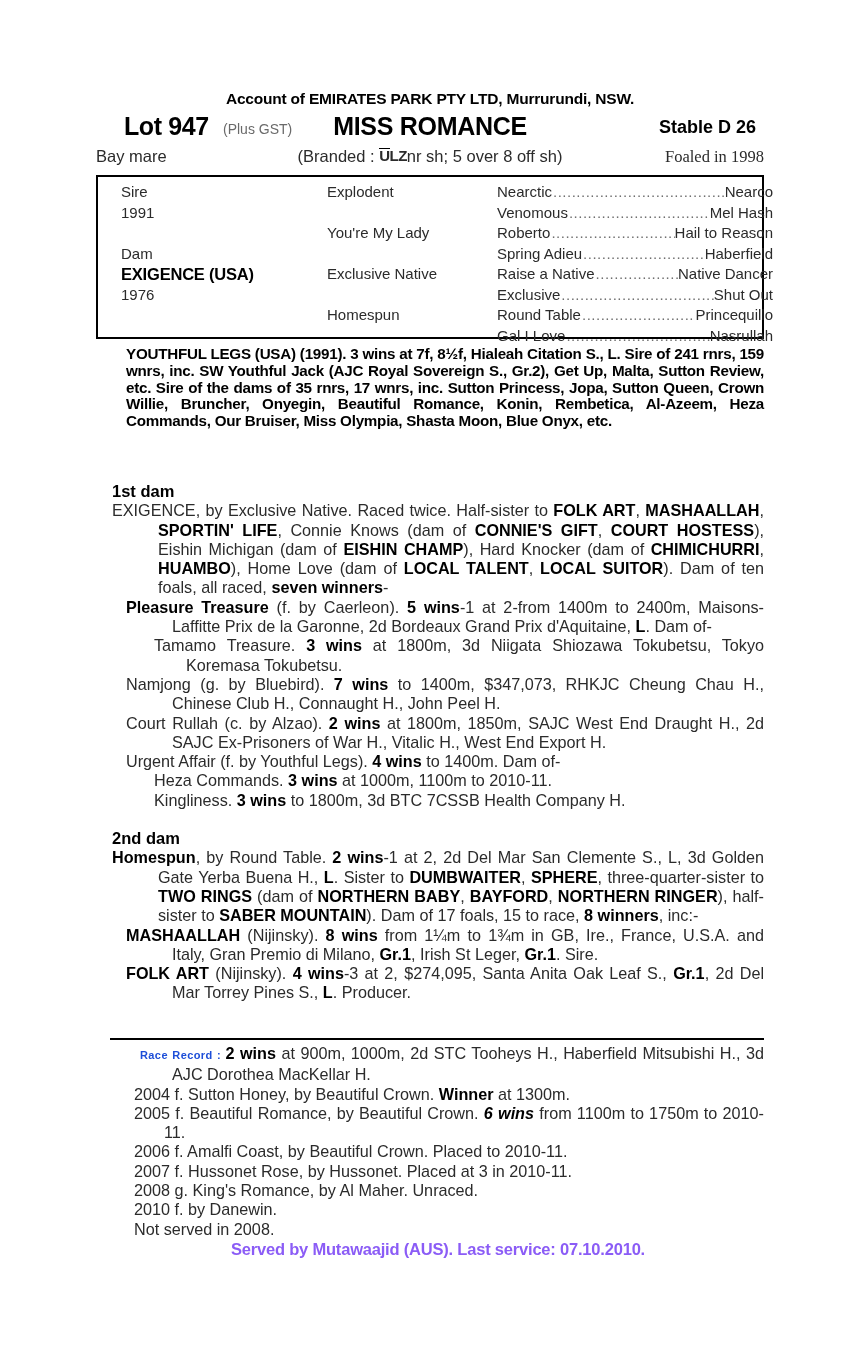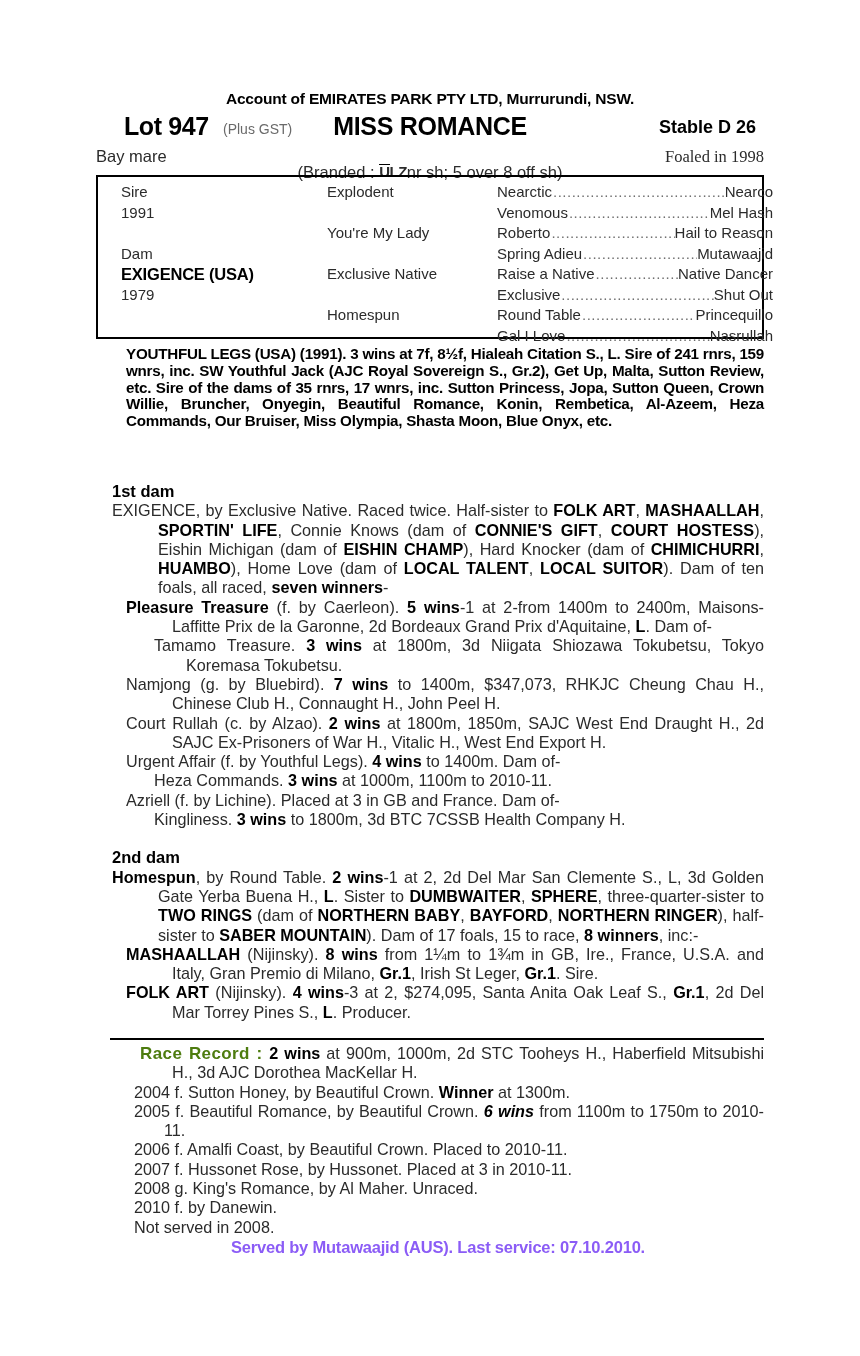--- a/index.html
+++ b/index.html
@@ -61,21 +61,21 @@
   }
   .desc-row {
     position: absolute;
     left: 96px; top: 147px; width: 668px;
     height: 24px;
     font-size: 16.5px;
     color: #2b2b2b;
   }
   .desc-colour { position: absolute; left: 0; top: 0; }
   .desc-brand {
-    position: absolute; left: 0; top: 16px; width: 668px;
+    position: absolute; left: 0; top: 0; width: 668px;
     text-align: center;
     white-space: nowrap;
   }
   .brandmark {
     font-size: 15px;
     letter-spacing: -0.5px;
     position: relative;
     top: -1px;
   }
   .brandmark .ubar {
@@ -179,22 +179,22 @@
   .record {
     position: absolute;
     left: 112px; top: 1044px; width: 652px;
     font-size: 16.2px;
     line-height: 19.3px;
     color: #2b2b2b;
   }
   .record b { color: #000; font-weight: bold; }
   .rec-label {
     font-weight: bold;
-    color: #4d7c0f;
-    font-size: 17px;
+    color: #1d4ed8;
+    font-size: 11px;
     letter-spacing: 0.4px;
   }
   .prod-list {
     padding-left: 22px;
   }
   .prod-list p { padding-left: 30px; text-indent: -30px; }
   .served {
     text-align: center;
     font-weight: bold;
     font-size: 16.5px;
@@ -224,21 +224,21 @@
   </div>
 
   <div class="ped-box">
 
     <div class="ped-col ped-c1">
       <div>Sire</div>
       <div>1991</div>
       <div style="height:20.5px"></div>
       <div>Dam</div>
       <div class="ped-strong">EXIGENCE (USA)</div>
-      <div>1979</div>
+      <div>1976</div>
     </div>
 
     <div class="ped-col ped-c2">
       <div>Explodent</div>
       <div style="height:20.5px"></div>
       <div>You're My Lady</div>
       <div style="height:20.5px"></div>
       <div>Exclusive Native</div>
       <div style="height:20.5px"></div>
       <div>Homespun</div>
@@ -256,21 +256,21 @@
           <span class="gp-right">Mel Hash</span>
         </div>
         <div class="gp-row">
           <span class="gp-left">Roberto</span>
           <span class="gp-dots">........................................................</span>
           <span class="gp-right">Hail to Reason</span>
         </div>
         <div class="gp-row">
           <span class="gp-left">Spring Adieu</span>
           <span class="gp-dots">........................................................</span>
-          <span class="gp-right">Mutawaajid</span>
+          <span class="gp-right">Haberfield</span>
         </div>
         <div class="gp-row">
           <span class="gp-left">Raise a Native</span>
           <span class="gp-dots">........................................................</span>
           <span class="gp-right">Native Dancer</span>
         </div>
         <div class="gp-row">
           <span class="gp-left">Exclusive</span>
           <span class="gp-dots">........................................................</span>
           <span class="gp-right">Shut Out</span>
@@ -293,21 +293,20 @@
   <div class="body">
     <div class="dam-head">1st dam</div>
     <div id="first-dam-block">
         <p class="t h1"><span>EXIGENCE, by Exclusive Native. Raced twice. Half-sister to </span><span style="font-weight: bold; color: rgb(0, 0, 0);">FOLK ART</span><span>, </span><span style="font-weight: bold; color: rgb(0, 0, 0);">MASHAALLAH</span><span>, </span><span style="font-weight: bold; color: rgb(0, 0, 0);">SPORTIN' LIFE</span><span>, Connie Knows (dam of </span><span style="font-weight: bold; color: rgb(0, 0, 0);">CONNIE'S GIFT</span><span>, </span><span style="font-weight: bold; color: rgb(0, 0, 0);">COURT HOSTESS</span><span>), Eishin Michigan (dam of </span><span style="font-weight: bold; color: rgb(0, 0, 0);">EISHIN CHAMP</span><span>), Hard Knocker (dam of </span><span style="font-weight: bold; color: rgb(0, 0, 0);">CHIMICHURRI</span><span>, </span><span style="font-weight: bold; color: rgb(0, 0, 0);">HUAMBO</span><span>), Home Love (dam of </span><span style="font-weight: bold; color: rgb(0, 0, 0);">LOCAL TALENT</span><span>, </span><span style="font-weight: bold; color: rgb(0, 0, 0);">LOCAL SUITOR</span><span>). Dam of ten foals, all raced, </span><span style="font-weight: bold; color: rgb(0, 0, 0);">seven winners</span><span>-</span></p>
         <p class="t h2"><span style="font-weight: bold; color: rgb(0, 0, 0);">Pleasure Treasure</span><span> (f. by Caerleon). </span><span style="font-weight: bold; color: rgb(0, 0, 0);">5 wins</span><span>-1 at 2-from 1400m to 2400m, Maisons-Laffitte Prix de la Garonne, 2d Bordeaux Grand Prix d'Aquitaine, </span><span style="font-weight: bold; color: rgb(0, 0, 0);">L</span><span>. Dam of-</span></p>
         <p class="t h4"><span>Tamamo Treasure. </span><span style="font-weight: bold; color: rgb(0, 0, 0);">3 wins</span><span> at 1800m, 3d Niigata Shiozawa Tokubetsu, Tokyo Koremasa Tokubetsu.</span></p>
         <p class="t h2"><span>Namjong</span><span> (g. by Bluebird). </span><span style="font-weight: bold; color: rgb(0, 0, 0);">7 wins</span><span> to 1400m, $347,073, RHKJC Cheung Chau H., Chinese Club H., Connaught H., John Peel H.</span></p>
         <p class="t h2"><span>Court Rullah</span><span> (c. by Alzao). </span><span style="font-weight: bold; color: rgb(0, 0, 0);">2 wins</span><span> at 1800m, 1850m, SAJC West End Draught H., 2d SAJC Ex-Prisoners of War H., Vitalic H., West End Export H.</span></p>
         <p class="t h2"><span>Urgent Affair</span><span> (f. by Youthful Legs). </span><span style="font-weight: bold; color: rgb(0, 0, 0);">4 wins</span><span> to 1400m. Dam of-</span></p>
         <p class="t h4"><span>Heza Commands. </span><span style="font-weight: bold; color: rgb(0, 0, 0);">3 wins</span><span> at 1000m, 1100m to 2010-11.</span></p>
-        <p class="t h2"><span>Azriell</span><span> (f. by Lichine). Placed at 3 in GB and France. Dam of-</span></p>
         <p class="t h4"><span>Kingliness. </span><span style="font-weight: bold; color: rgb(0, 0, 0);">3 wins</span><span> to 1800m, 3d BTC 7CSSB Health Company H.</span></p>
       </div>
     <div class="gap"></div>
     <div class="dam-head">2nd dam</div>
     <div id="second-dam-block">
         <p class="t h1"><span style="font-weight: bold; color: rgb(0, 0, 0);">Homespun</span><span>, by Round Table. </span><span style="font-weight: bold; color: rgb(0, 0, 0);">2 wins</span><span>-1 at 2, 2d Del Mar San Clemente S., L, 3d Golden Gate Yerba Buena H., </span><span style="font-weight: bold; color: rgb(0, 0, 0);">L</span><span>. Sister to </span><span style="font-weight: bold; color: rgb(0, 0, 0);">DUMBWAITER</span><span>, </span><span style="font-weight: bold; color: rgb(0, 0, 0);">SPHERE</span><span>, three-quarter-sister to </span><span style="font-weight: bold; color: rgb(0, 0, 0);">TWO RINGS</span><span> (dam of </span><span style="font-weight: bold; color: rgb(0, 0, 0);">NORTHERN BABY</span><span>, </span><span style="font-weight: bold; color: rgb(0, 0, 0);">BAYFORD</span><span>, </span><span style="font-weight: bold; color: rgb(0, 0, 0);">NORTHERN RINGER</span><span>), half-sister to </span><span style="font-weight: bold; color: rgb(0, 0, 0);">SABER MOUNTAIN</span><span>). Dam of 17 foals, 15 to race, </span><span style="font-weight: bold; color: rgb(0, 0, 0);">8 winners</span><span>, inc:-</span></p>
         <p class="t h2"><span style="font-weight: bold; color: rgb(0, 0, 0);">MASHAALLAH</span><span> (Nijinsky). </span><span style="font-weight: bold; color: rgb(0, 0, 0);">8 wins</span><span> from 1¼m to 1¾m in GB, Ire., France, U.S.A. and Italy, Gran Premio di Milano, </span><span style="font-weight: bold; color: rgb(0, 0, 0);">Gr.1</span><span>, Irish St Leger, </span><span style="font-weight: bold; color: rgb(0, 0, 0);">Gr.1</span><span>. Sire.</span></p>
         <p class="t h2"><span style="font-weight: bold; color: rgb(0, 0, 0);">FOLK ART</span><span> (Nijinsky). </span><span style="font-weight: bold; color: rgb(0, 0, 0);">4 wins</span><span>-3 at 2, $274,095, Santa Anita Oak Leaf S., </span><span style="font-weight: bold; color: rgb(0, 0, 0);">Gr.1</span><span>, 2d Del Mar Torrey Pines S., </span><span style="font-weight: bold; color: rgb(0, 0, 0);">L</span><span>. Producer.</span></p>
       </div>
   </div>

